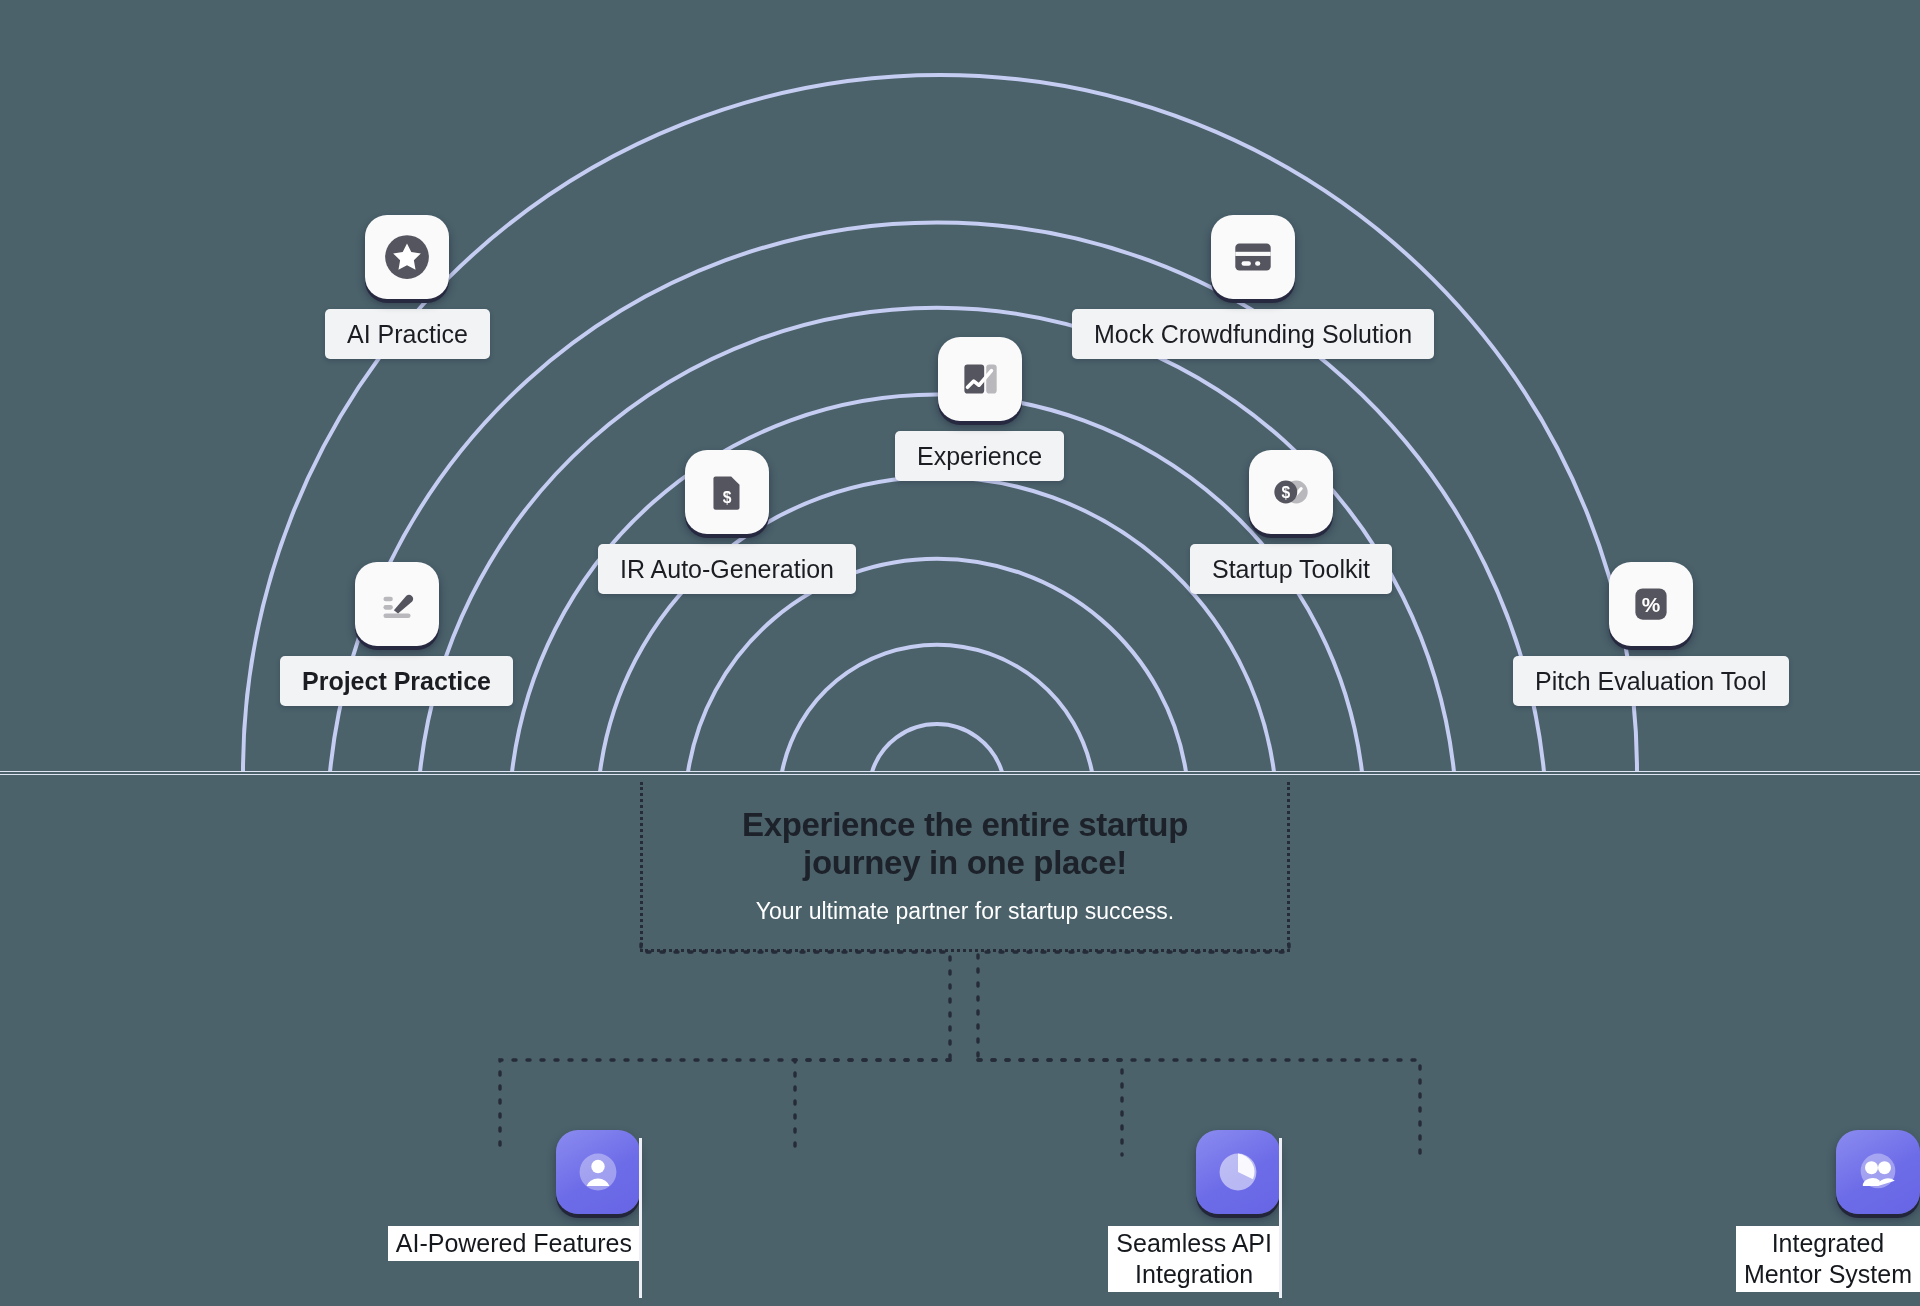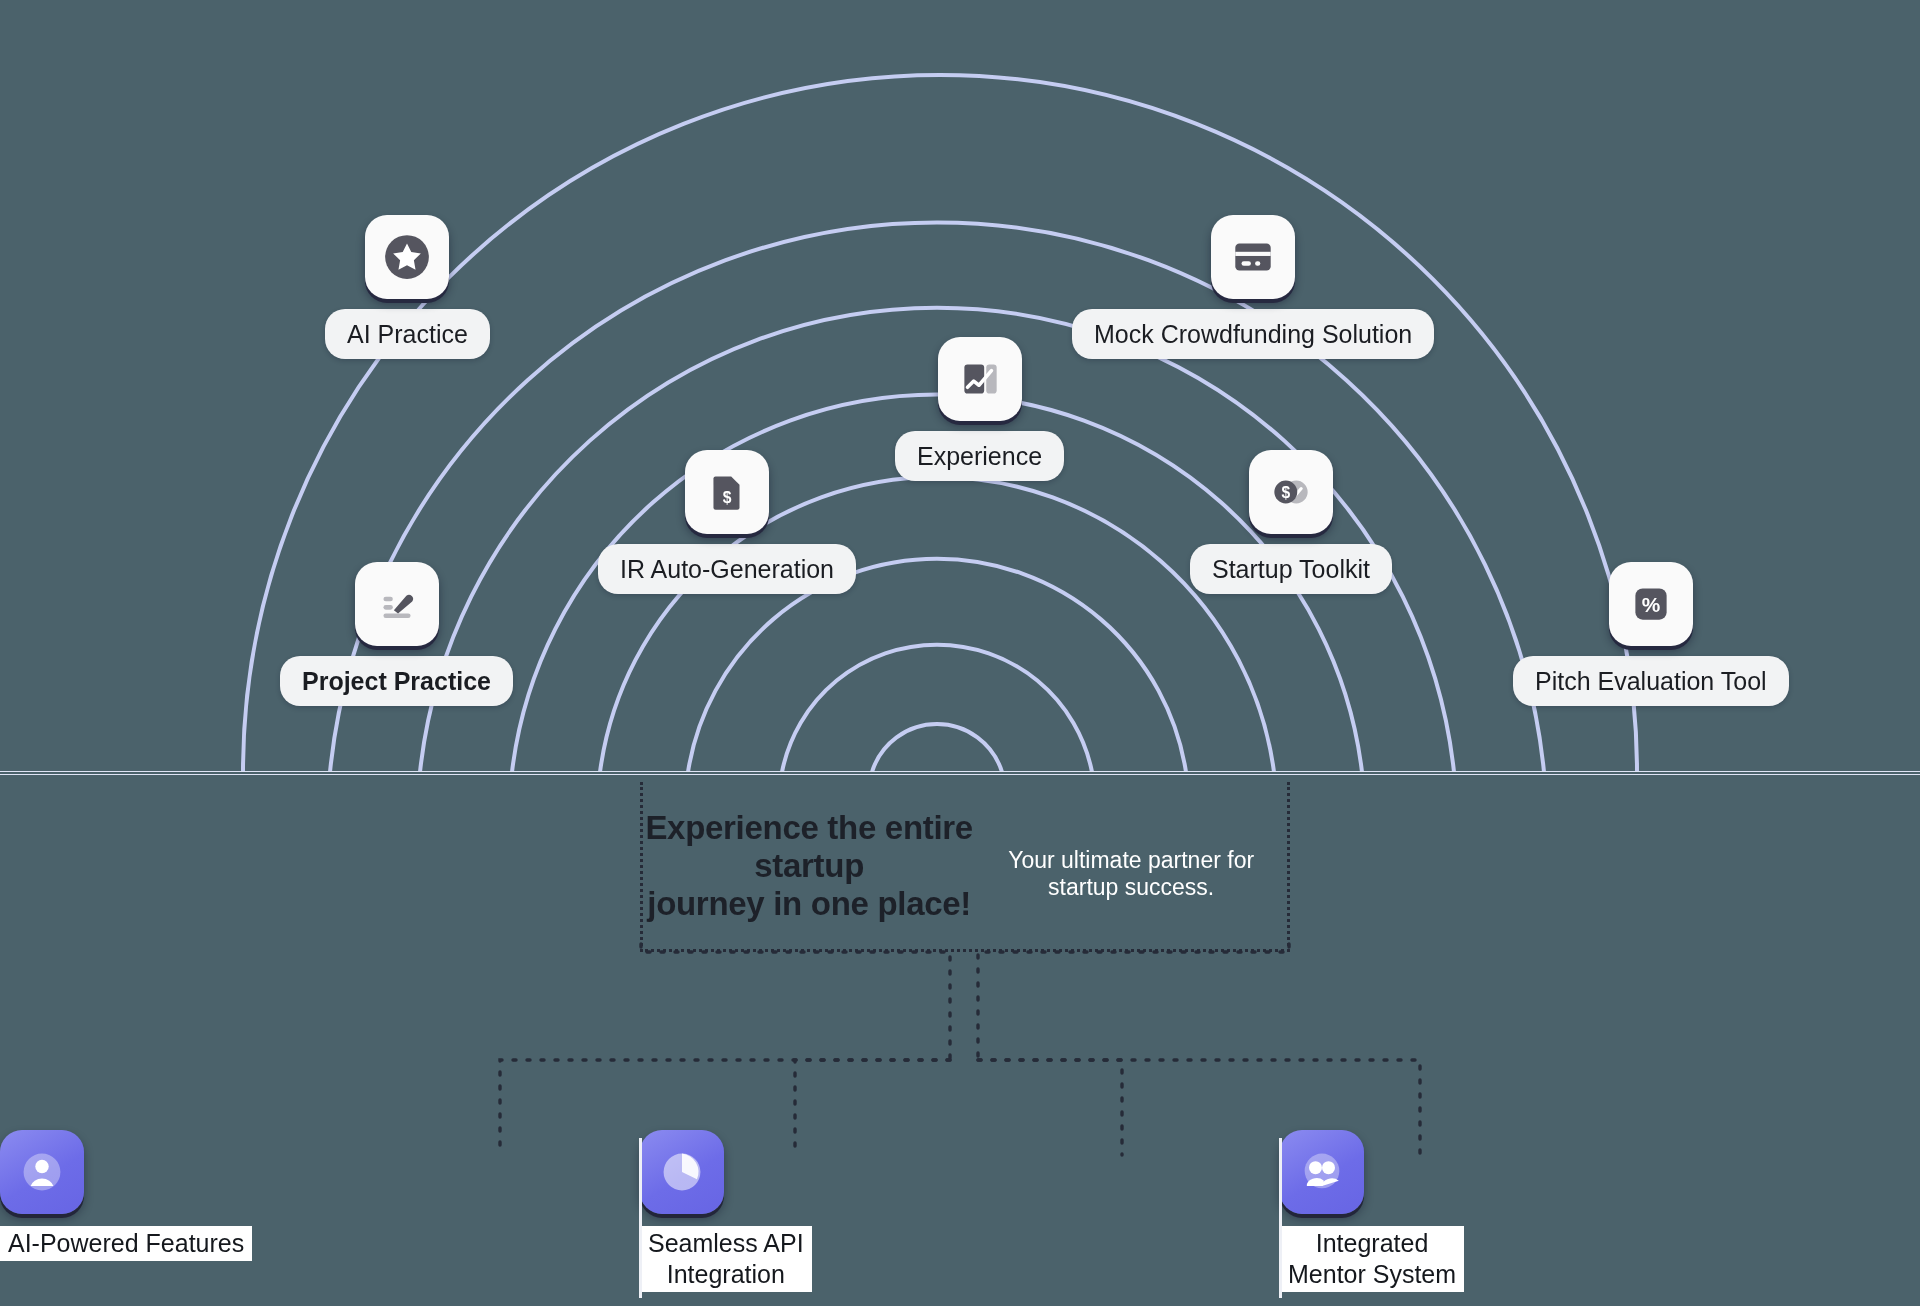--- a/index.html
+++ b/index.html
@@ -41,41 +41,41 @@
     background: #fafafa;
     box-shadow: 0 4px 0 #262940, 0 5px 9px rgba(15,18,40,.45);
     display: flex; align-items: center; justify-content: center;
     position: relative;
     z-index: 4;
   }
   .node-label {
     margin-top: 10px;
     background: #f2f3f4;
     color: #1b1d22;
-    border-radius: 20px;
+    border-radius: 5px;
     padding: 10px 22px;
     font-size: 25px;
     line-height: 30px;
     white-space: nowrap;
     box-shadow: 0 2px 5px rgba(15,18,40,.22);
     position: relative;
     z-index: 3;
   }
 
   
   .center-card {
     position: absolute;
     left: 640px;
     top: 782px;
     width: 650px;
     height: 170px;
     border: 3px dotted #262b38;
     border-top: none;
     display: flex;
-    flex-direction: row;
+    flex-direction: column;
     align-items: center;
     justify-content: center;
   }
   .center-title {
     font-size: 33px;
     line-height: 38px;
     font-weight: bold;
     color: #1d2129;
     text-align: center;
     letter-spacing: -.3px;
@@ -102,21 +102,21 @@
     top: 1130px;
     width: 1920px;
     height: 176px;
     display: flex;
     align-items: flex-start;
   }
   .bcard {
     flex: 1;
     display: flex;
     flex-direction: column;
-    align-items: flex-start;
+    align-items: flex-end;
     position: relative;
   }
   .bcard + .bcard::before {
     content: "";
     position: absolute;
     left: -1px;
     top: 8px;
     width: 3px;
     height: 160px;
     background: #eef0f6;

